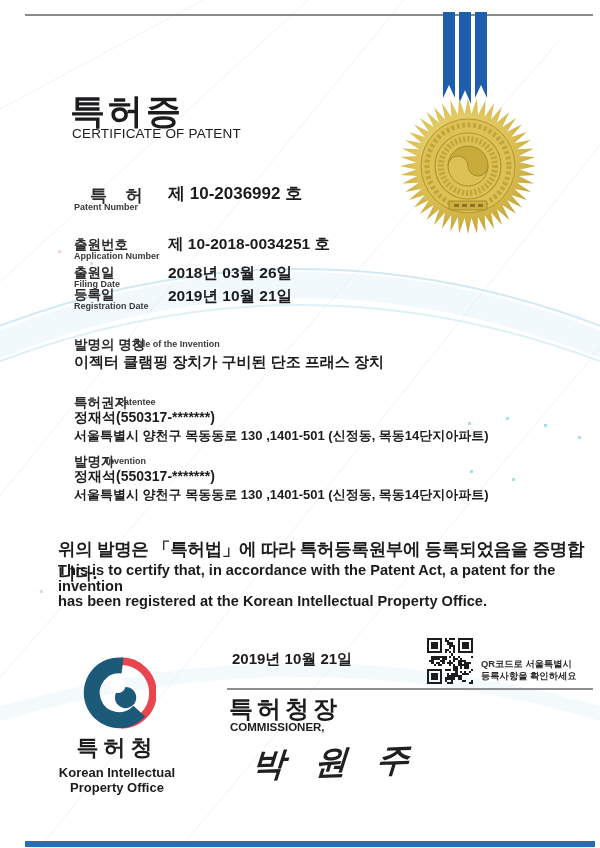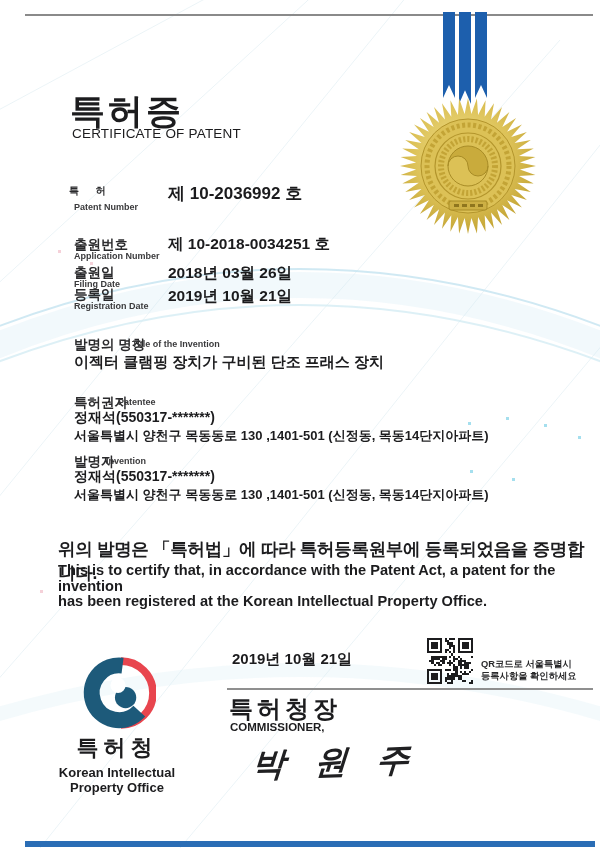--- a/index.html
+++ b/index.html
@@ -13,21 +13,21 @@
   .ribbon-stripe{top:12px;width:12px;background:#1d5fad;
     clip-path:polygon(0 0,100% 0,100% 100%,50% 85%,0 100%);}
 
   .doc-title-ko{left:70px;top:88px;font-size:35px;font-weight:800;letter-spacing:3px;}
   .doc-title-en{left:72px;top:126px;font-size:13.5px;font-weight:400;letter-spacing:.2px;}
 
   .lbl-ko{font-size:13.5px;font-weight:700;color:#2a2a2c;}
   .lbl-en{font-size:9px;font-weight:600;color:#3a3a3c;}
   .val{font-size:15.5px;font-weight:700;color:#1b1b1d;}
 
-  .patent-lbl{left:69px;top:184px;font-size:10px;letter-spacing:7px;}
+  .patent-lbl{left:90px;top:184px;font-size:17px;letter-spacing:7px;}
   .patent-sub{left:74px;top:202px;}
   .patent-val{left:168px;top:182px;font-size:17px;}
 
   .row1-lbl{left:74px;top:236px;} .row1-sub{left:74px;top:251px;}
   .row1-val{left:168px;top:234px;}
   .row2-lbl{left:74px;top:264px;} .row2-sub{left:74px;top:279px;}
   .row2-val{left:168px;top:263px;}
   .row3-lbl{left:74px;top:286px;} .row3-sub{left:74px;top:301px;}
   .row3-val{left:168px;top:286px;}
 

